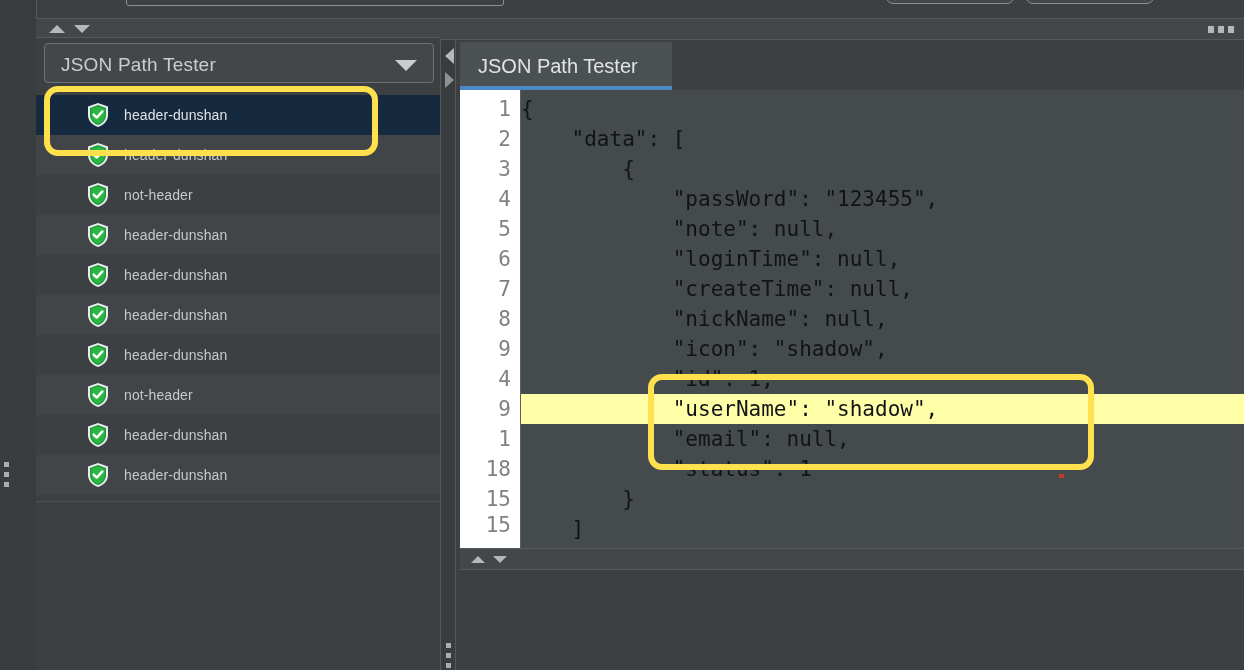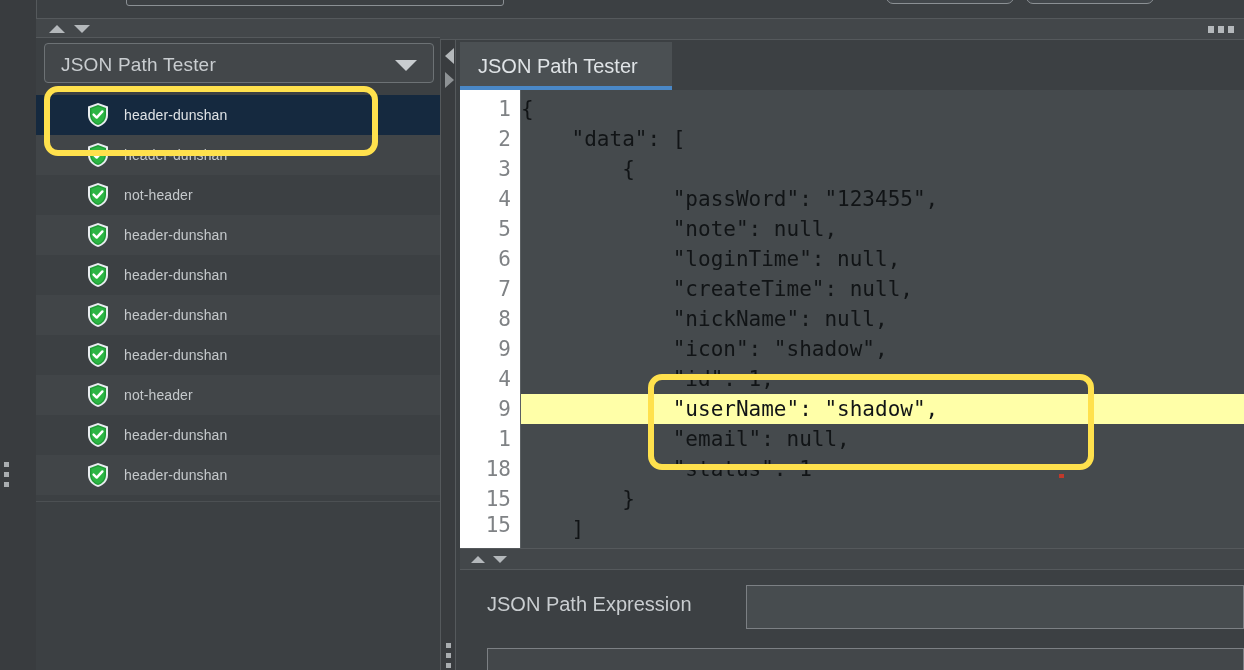--- a/index.html
+++ b/index.html
@@ -424,23 +424,18 @@
           <div class="code-line" style="top: 424px;">    ]</div>
         </div>
       <div class="err-dot" style="left:599px; top:384px;"></div>
     </div>
 
     <div class="rp-lowbar">
       <div class="tri tri-up2"></div>
       <div class="tri tri-down2"></div>
     </div>
 
-    <div class="expr-area">
-      <span class="expr-label">JSON Path Expression</span>
-      <div class="expr-input"></div>
-      <div class="result-box"></div>
-    </div>
   </div>
 
   <div class="anno anno-list"></div>
   <div class="anno anno-code"></div>
 
 </div>
 
 </body></html>

